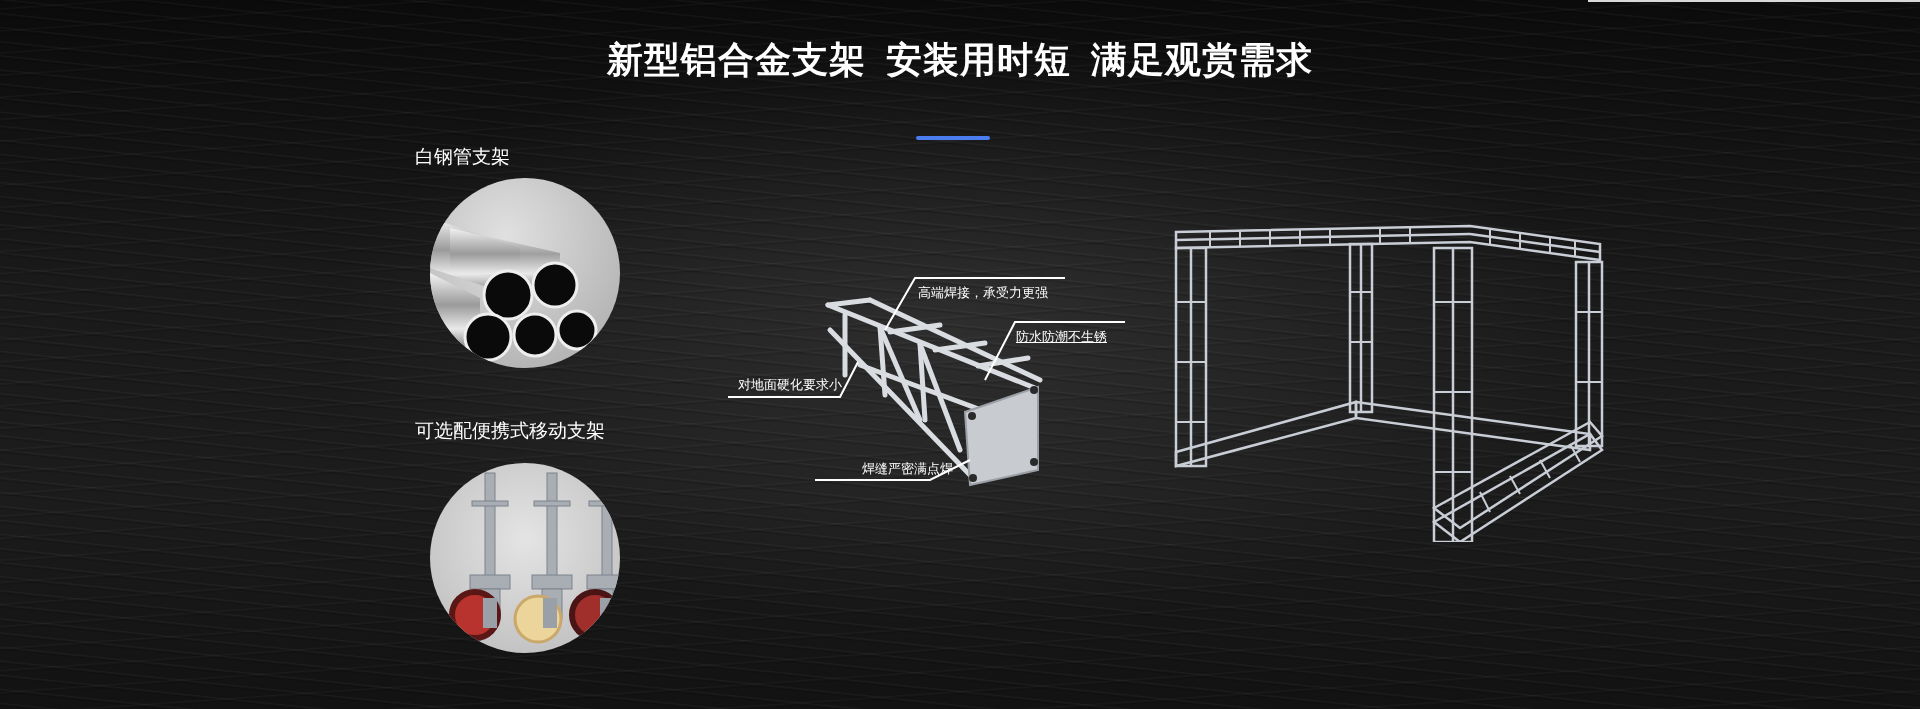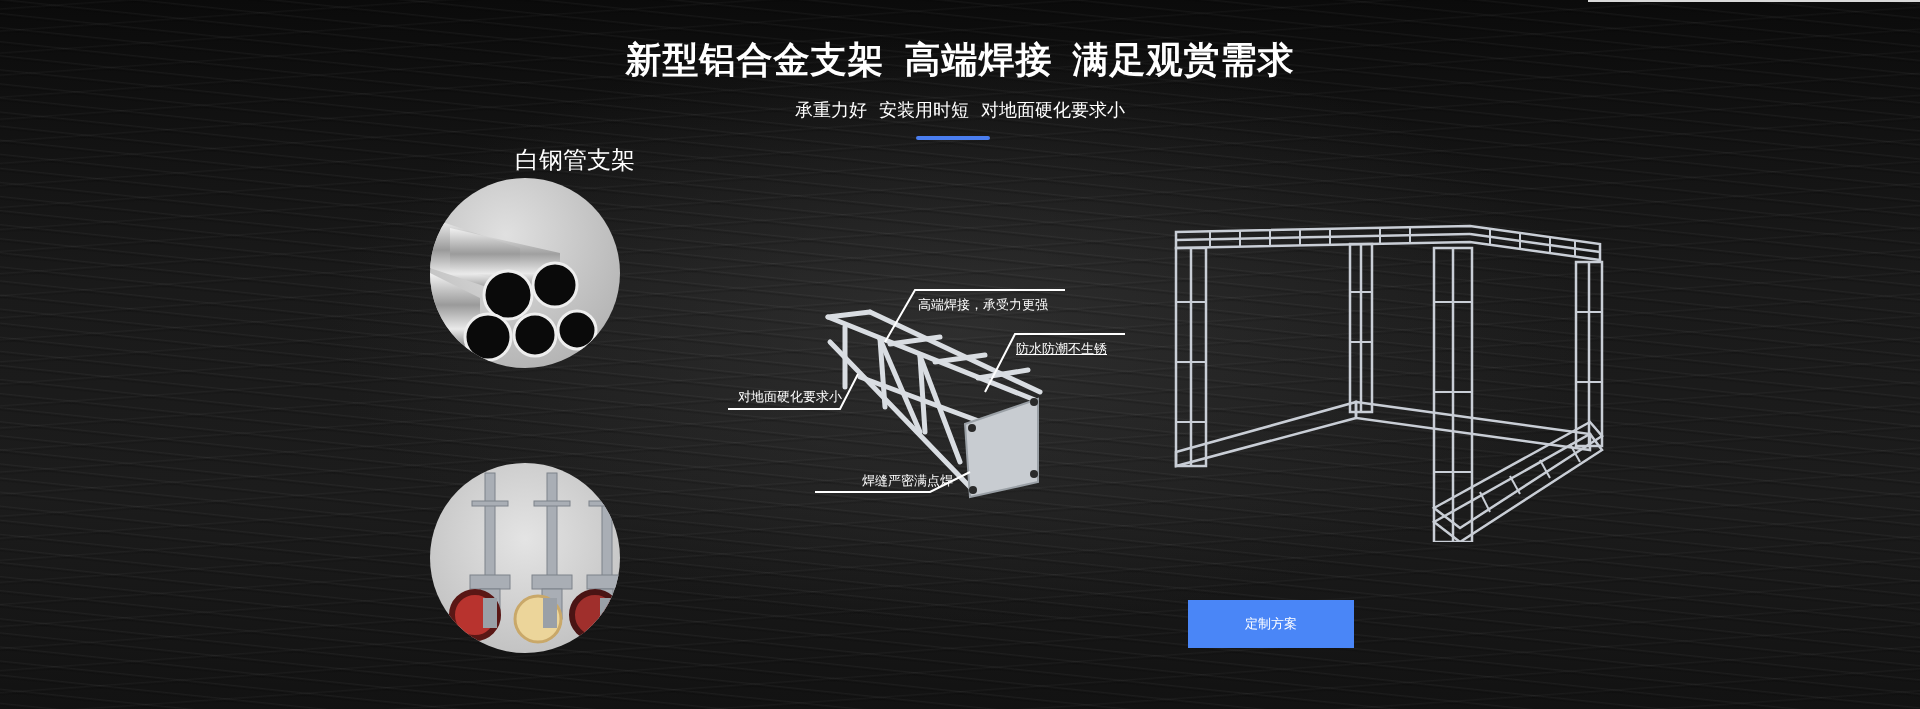--- a/index.html
+++ b/index.html
@@ -41,21 +41,21 @@
       position: absolute; left: 0; width: 1920px; top: 98px; text-align: center;
       font-size: 18px; color: #ffffff; font-family: "DejaVu Sans", sans-serif;
     }
     .subtitle span { margin: 0 6px; }
     .underline {
       position: absolute; left: 916px; top: 136px; width: 74px; height: 4px;
       background: #4a7ef0; border-radius: 2px;
     }
 
     .side-label {
-      position: absolute; text-align: right; width: 220px; font-size: 24px; color: #fff;
+      position: absolute; text-align: left; width: 220px; font-size: 19px; color: #fff;
       font-family: "DejaVu Sans", sans-serif;
     }
     .circle {
       position: absolute; border-radius: 50%; overflow: hidden; background: #c9c9c9;
     }
 
     .callout-text {
       position: absolute; font-size: 13px; color: #ffffff; white-space: nowrap;
       font-family: "DejaVu Sans", sans-serif;
     }
@@ -70,25 +70,22 @@
   </style>
 </head>
 <body>
 
 <div class="banner">
   <div class="stripes"></div>
   <div class="stripes2"></div>
   <div class="top-strip"></div>
 
   <h1 class="title">
-    <span>新型铝合金支架</span><span>高端焊接</span><span>满足观赏需求</span>
+    <span>新型铝合金支架</span><span>安装用时短</span><span>满足观赏需求</span>
   </h1>
-  <div class="subtitle">
-    <span>承重力好</span><span>安装用时短</span><span>对地面硬化要求小</span>
-  </div>
   <div class="underline"></div>
 
   <div class="side-label" style="left:415px; top:144px;">白钢管支架</div>
   <div class="circle" style="left:430px; top:178px; width:190px; height:190px; background: radial-gradient(circle at 40% 30%, #e0e0e0, #b9b9b9 70%, #a8a8a8);">
     <svg width="190" height="190" viewBox="0 0 190 190">
       <defs>
         <linearGradient id="tubeBody" x1="0" y1="0" x2="0" y2="1">
           <stop offset="0" stop-color="#f4f4f4"></stop>
           <stop offset="0.4" stop-color="#9a9a9a"></stop>
           <stop offset="0.7" stop-color="#eaeaea"></stop>
@@ -103,20 +100,21 @@
       <g stroke="#eeeeee" stroke-width="3" fill="#0a0a0a">
         <circle cx="78" cy="117" r="24"></circle>
         <circle cx="125" cy="107" r="22"></circle>
         <circle cx="58" cy="159" r="23"></circle>
         <circle cx="105" cy="157" r="21"></circle>
         <circle cx="147" cy="152" r="19"></circle>
       </g>
     </svg>
   </div>
 
+  <div class="side-label" style="left:415px; top:418px;">可选配便携式移动支架</div>
   <div class="circle" style="left:430px; top:463px; width:190px; height:190px; background: radial-gradient(circle at 50% 40%, #e4e4e4, #c4c4c4 75%);">
     <svg width="190" height="190" viewBox="0 0 190 190">
       <g fill="#a9aeb5" stroke="#7d828a" stroke-width="1">
 
         <rect x="55" y="10" width="10" height="110"></rect>
         <rect x="117" y="10" width="10" height="110"></rect>
         <rect x="172" y="10" width="10" height="110"></rect>
 
         <rect x="42" y="38" width="36" height="5"></rect>
         <rect x="104" y="38" width="36" height="5"></rect>
@@ -134,21 +132,21 @@
       <circle cx="108" cy="156" r="23" fill="#ecd59a" stroke="#c9a869" stroke-width="3"></circle>
       <circle cx="165" cy="152" r="23" fill="#a02f2c" stroke="#4a1414" stroke-width="6"></circle>
       <g fill="#9aa0a7">
           <rect x="53" y="135" width="14" height="30"></rect>
           <rect x="113" y="135" width="14" height="30"></rect>
           <rect x="170" y="135" width="14" height="30"></rect>
         </g>
     </svg>
   </div>
 
-  <div style="position:absolute; left:720px; top:282px; width:420px; height:220px;">
+  <div style="position:absolute; left:720px; top:270px; width:420px; height:220px;">
     <svg width="420" height="220" viewBox="0 0 420 220">
       <g stroke="#d9dde2" stroke-width="5" fill="none" stroke-linecap="round">
 
         <line x1="108" y1="35" x2="315" y2="118"></line>
         <line x1="150" y1="30" x2="320" y2="110"></line>
 
         <line x1="110" y1="60" x2="250" y2="205"></line>
         <line x1="140" y1="95" x2="315" y2="160"></line>
 
         <line x1="108" y1="35" x2="150" y2="30"></line>
@@ -234,14 +232,13 @@
         <line x1="406" y1="90" x2="432" y2="90"></line>
           <line x1="406" y1="160" x2="432" y2="160"></line>
         <line x1="310" y1="270" x2="320" y2="290"></line>
           <line x1="340" y1="254" x2="350" y2="272"></line>
           <line x1="370" y1="238" x2="380" y2="256"></line>
           <line x1="400" y1="222" x2="410" y2="240"></line>
       </g>
     </svg>
   </div>
 
-  <button class="cta">定制方案</button>
 </div>
 
 </body></html>

